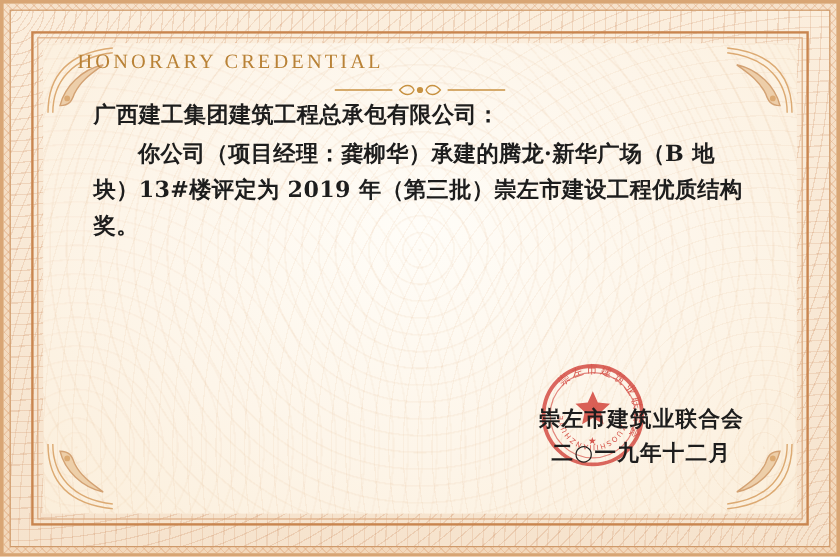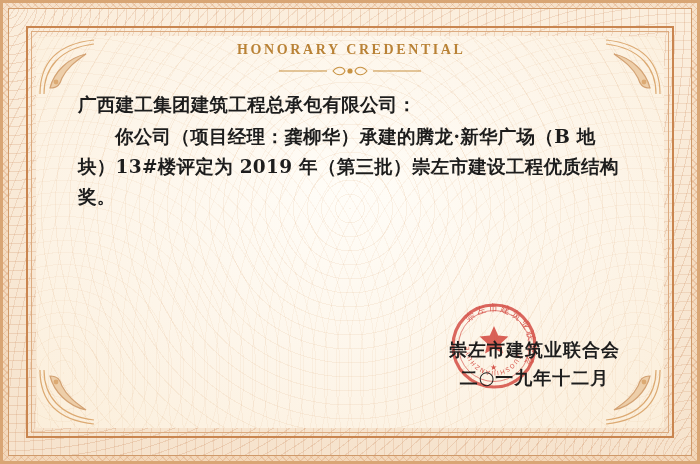--- a/index.html
+++ b/index.html
@@ -125,38 +125,37 @@
     line-height: 1.15;
     background: linear-gradient(180deg, #f0cf86 0%, #c98b34 45%, #a96a1c 70%, #e7c079 100%);
     -webkit-background-clip: text;
     background-clip: text;
     color: transparent;
     -webkit-text-fill-color: transparent;
     text-shadow: 0 1px 0 rgba(255,255,255,0.35);
   }
   .subtitle {
     margin-top: 6px;
-    text-align: center;
+    text-align: left;
     font-family: "Liberation Serif", "DejaVu Serif", serif;
-    font-size: 14px;
+    font-size: 17px;
     letter-spacing: 2.6px;
     text-indent: 2.6px;
     color: #b98236;
-    font-weight: bold;
+    font-weight: normal;
   }
   .divider {
     margin: 6px auto 0;
     width: 150px;
     height: 14px;
     color: #c89242;
   }
   .divider svg { display: block; }
 
   .body-text {
-    margin-top: 12px;
     padding: 0 16px;
     color: #1d1d1d;
     font-size: 18.5px;
     line-height: 1.62;
     letter-spacing: 0.3px;
     font-family: "DejaVu Serif", "Liberation Serif", serif;
   }
   .salutation { font-weight: bold; }
   .para {
     text-indent: 2em;

